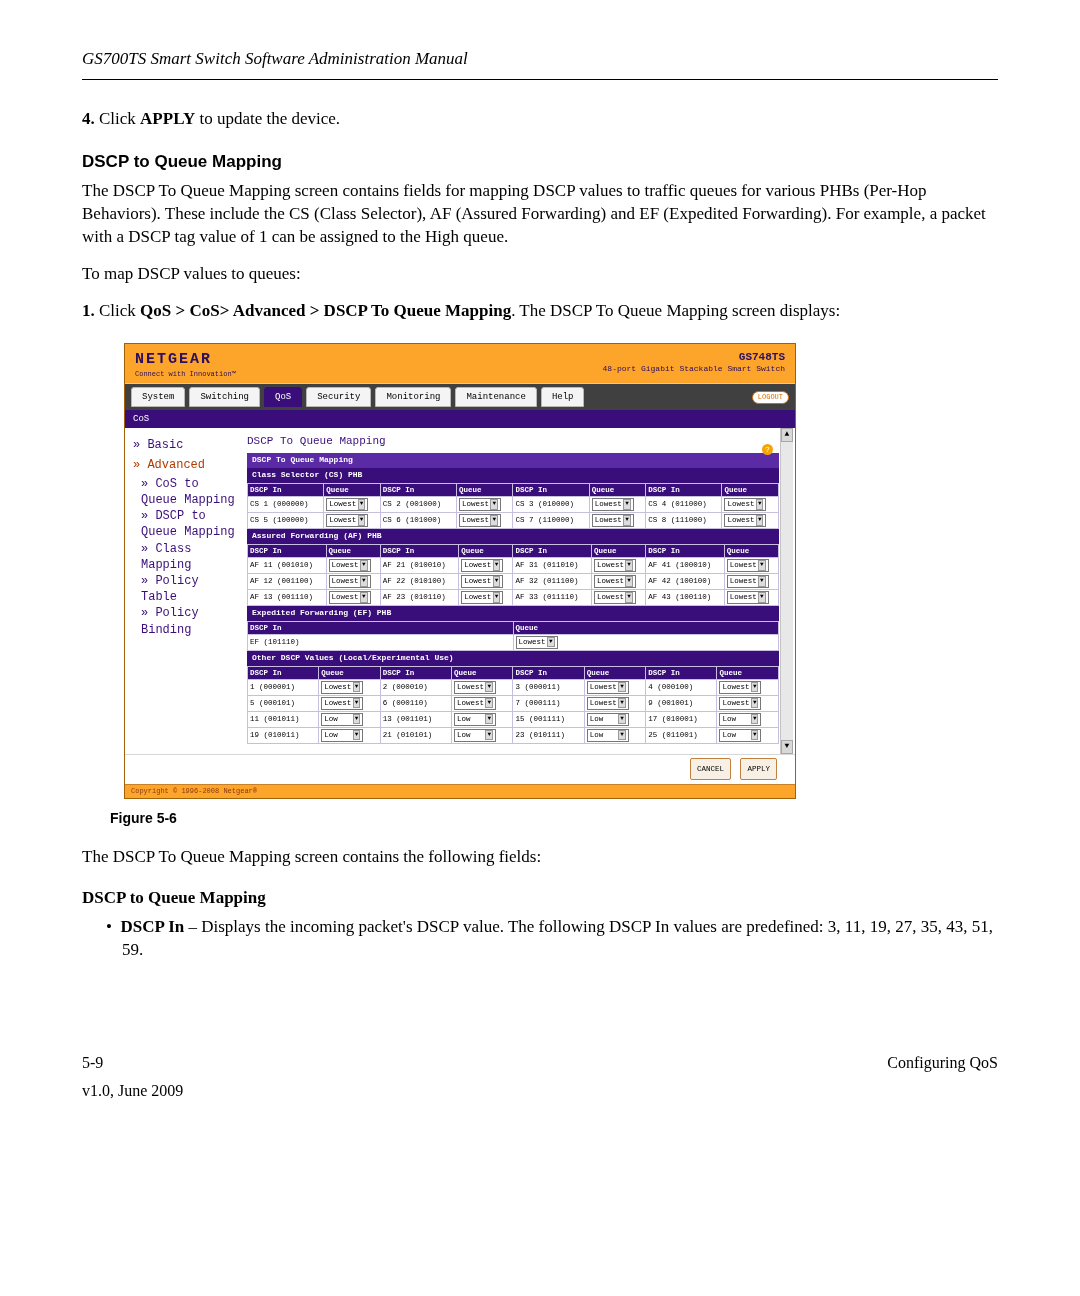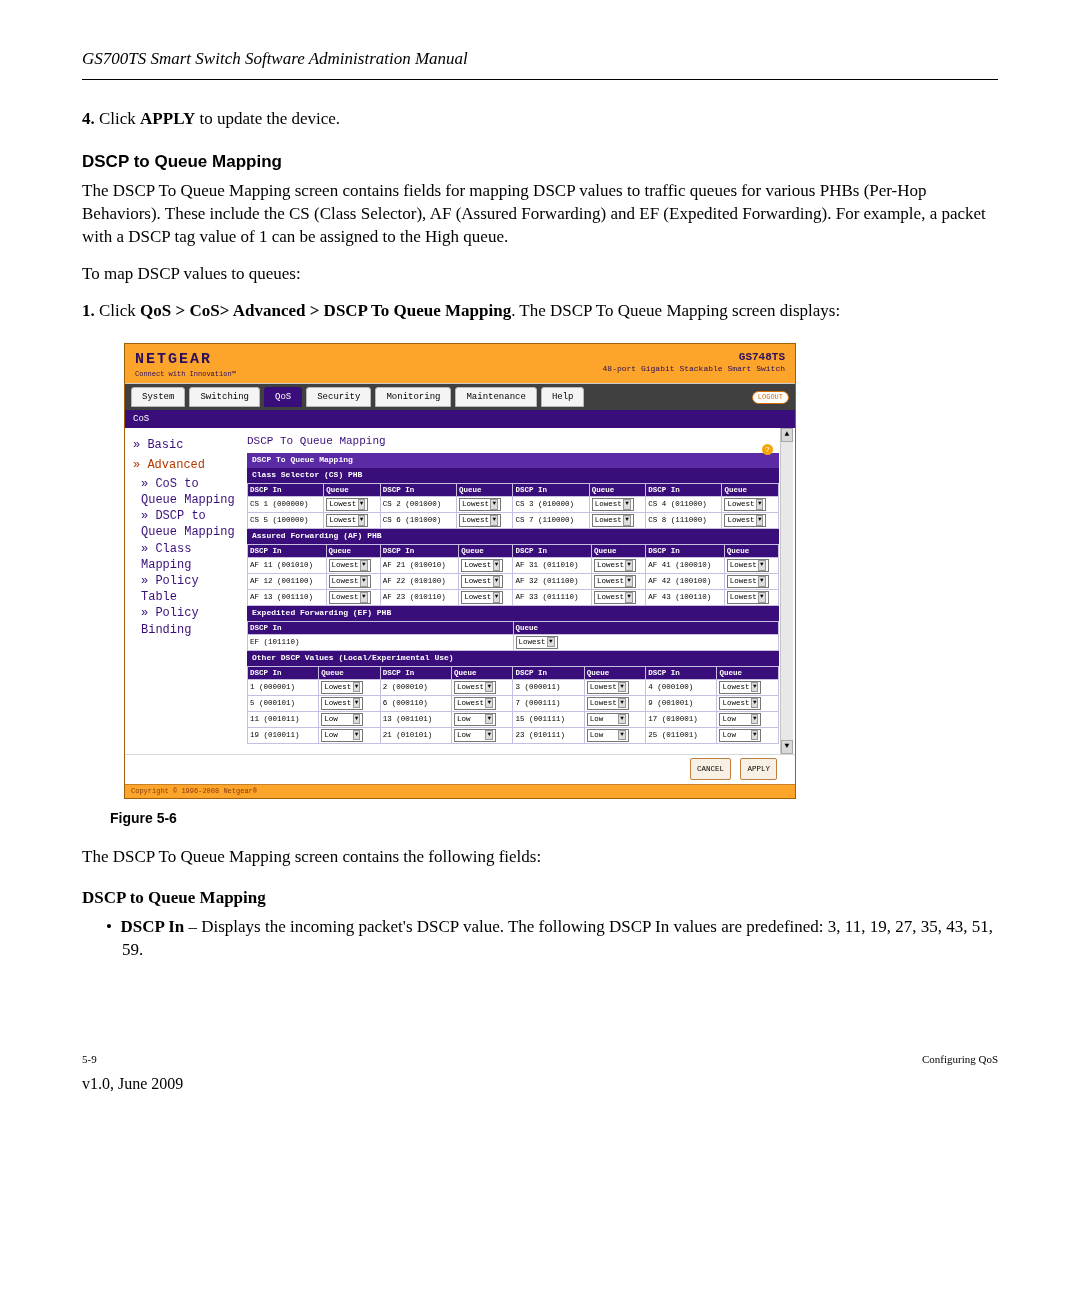--- a/index.html
+++ b/index.html
@@ -100,21 +100,21 @@
     display: inline-flex; align-items: center;
     border: 1px solid #777; background: #fff; height: 11px;
     padding: 0 2px; font-size: 7.5px; min-width: 36px;
   }
   .sel .arr { margin-left: auto; font-size: 6px; background:#dcdcdc; border:1px solid #999; padding:0 1px;}
   .btnbar { text-align: right; padding: 3px 18px 4px; background:#fff; border-top:1px solid #d8d8d8;}
   .btn { display:inline-block; font-size:7.5px; border:1px solid #c08040; border-radius:2px; padding:5px 6px; margin-left:4px; background:#f8f0e4;}
   .copyright { background:#FDA42A; color:#8a3a0f; font-size:7px; padding:2px 6px; border-top:1px solid #c88128;}
   .figcap { font-family: Arial, Helvetica, sans-serif; font-weight: bold; font-size: 14px; margin: 10px 0 18px 28px; }
   .bullet { margin-left: 40px; text-indent: -16px; }
-  .footer { display:flex; justify-content:space-between; margin-top: 90px; font-size:11px;}
+  .footer { display:flex; justify-content:space-between; margin-top: 90px; font-size:16px;}
   .footer-center { text-align:left; margin-top:6px; font-size:16px;}
 </style>
 </head>
 <body>
 
 <div class="header-line">GS700TS Smart Switch Software Administration Manual</div>
 <div class="rule"></div>
 
 <div class="step">
   <span class="num">4.</span>

